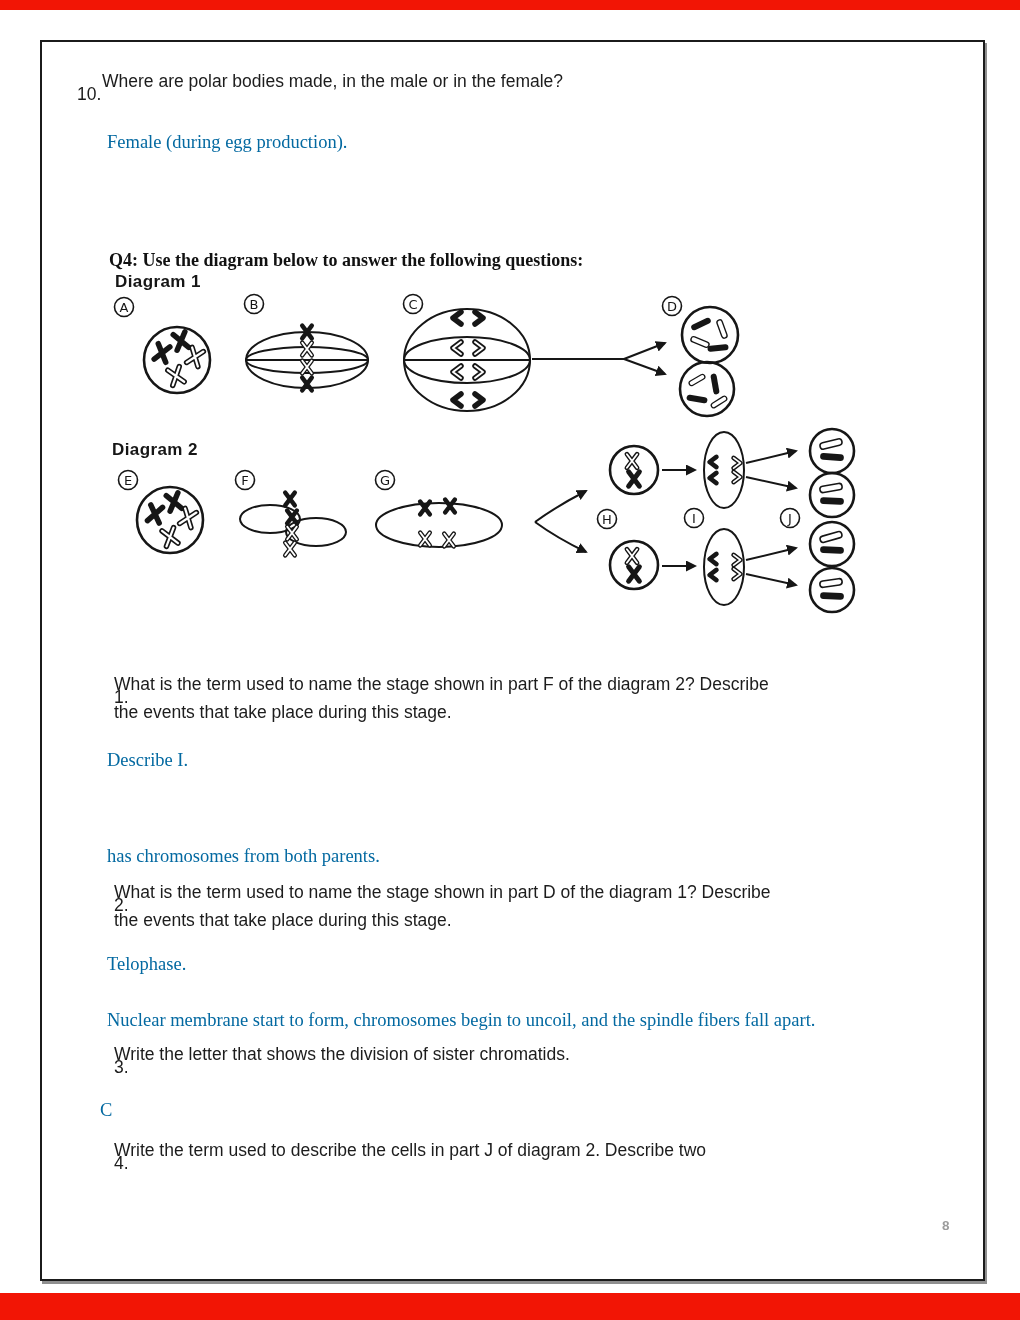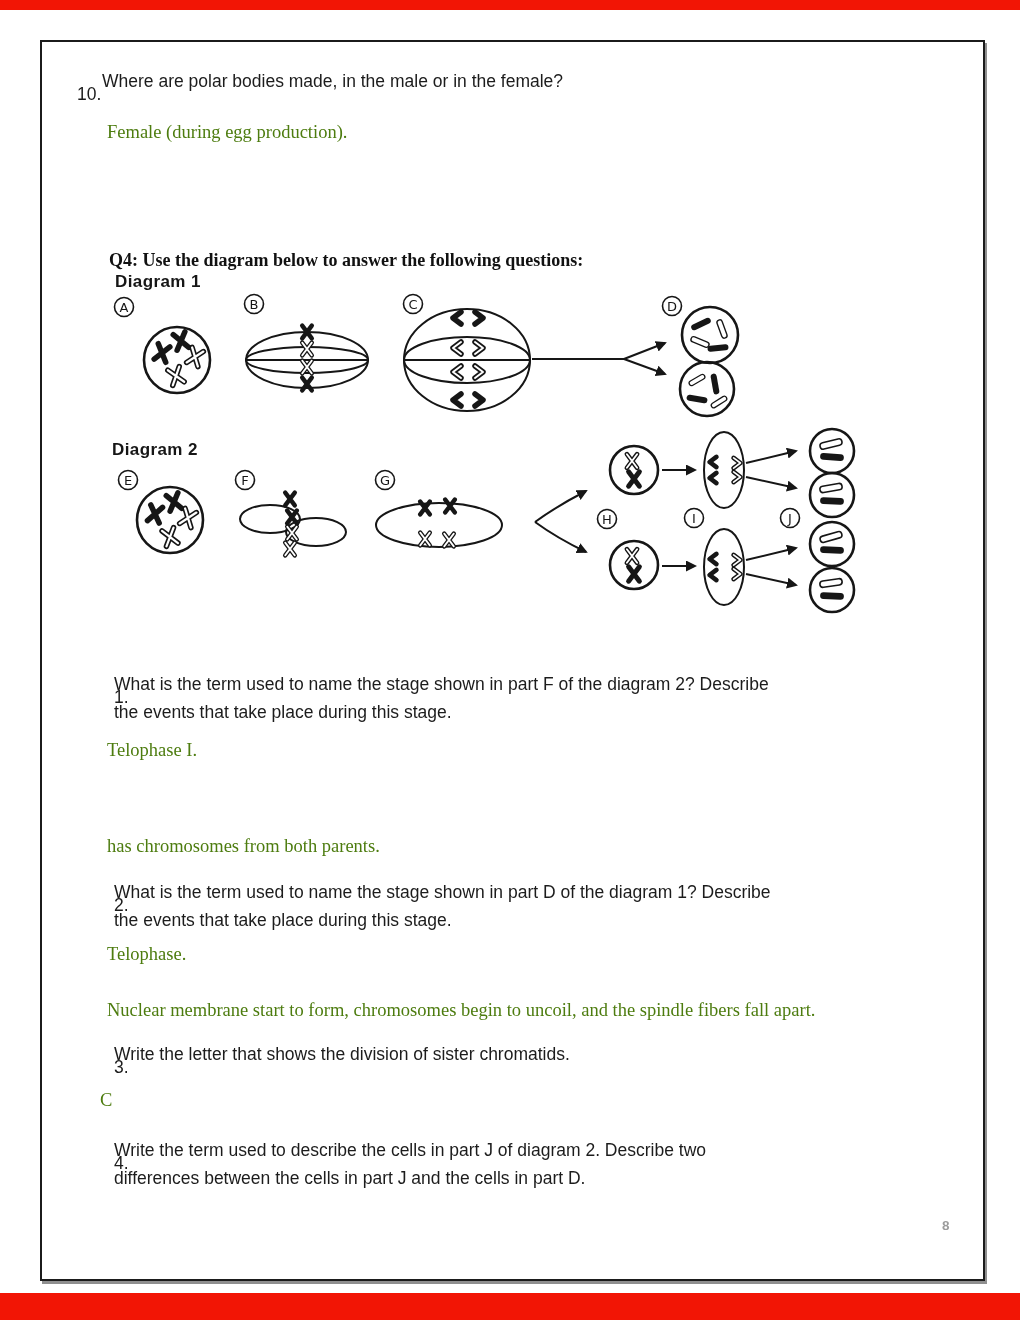--- a/index.html
+++ b/index.html
@@ -7,21 +7,21 @@
           font-family:"Liberation Sans",sans-serif;}
   .edge-bar{position:absolute;left:0;width:1020px;background:#f21505;}
   .edge-top{top:0;height:10px;}
   .edge-bottom{bottom:0;height:27px;}
   .sheet{position:absolute;left:40px;top:40px;width:941px;height:1237px;background:#fff;
          border:2px solid #1b1b1b;box-shadow:2px 3px 0 #8f8f8f;}
   .q{position:absolute;font:17.5px/28px "Liberation Sans",sans-serif;color:#1c1c1c;white-space:nowrap;}
   .qnum{position:absolute;left:0;top:13px;}
   .qlines{}
   .qlines-wide{margin-left:25px;}
-  .ans{position:absolute;font:18.5px/24px "Liberation Serif",serif;color:#4d7c0f;white-space:nowrap;}
+  .ans{position:absolute;font:18.5px/24px "Liberation Serif",serif;color:#0369a1;white-space:nowrap;margin-top:10px;}
   .q4h{position:absolute;font:bold 18px "Liberation Serif",serif;color:#111;white-space:nowrap;text-align:center;}
   .dtitle{position:absolute;font:bold 17px "Liberation Sans",sans-serif;color:#161616;letter-spacing:.4px;white-space:nowrap;}
   .pagenum{position:absolute;font:bold 13.5px "Liberation Sans",sans-serif;color:#9c9c9c;}
   .diag{position:absolute;overflow:visible;}
   
   .cell{fill:none;stroke:#161616;stroke-width:2.6;}
   .fiber{fill:none;stroke:#161616;stroke-width:2;}
   .pline{fill:none;stroke:#161616;stroke-width:2;}
   .parrow{fill:none;stroke:#161616;stroke-width:2;marker-end:url(#ah);}
   .lblc{fill:#fff;stroke:#161616;stroke-width:1.6;}
@@ -267,21 +267,21 @@
     </svg>
     <div class="dtitle" style="left:70px;top:398px">Diagram 2</div>
 
     <div class="q" style="left:72px;top:628px">
       <span class="qnum">1.</span>
       <div class="qlines">
         <div>What is the term used to name the stage shown in part F of the diagram 2? Describe</div>
         <div>the events that take place during this stage.</div>
       </div>
     </div>
-    <div class="ans" style="left:65px;top:696px">Telophase I.</div>
+    <div class="ans" style="left:65px;top:696px">Describe I.</div>
     <div class="ans" style="left:65px;top:792px">has chromosomes from both parents.</div>
 
     <div class="q" style="left:72px;top:836px">
       <span class="qnum">2.</span>
       <div class="qlines">
         <div>What is the term used to name the stage shown in part D of the diagram 1? Describe</div>
         <div>the events that take place during this stage.</div>
       </div>
     </div>
     <div class="ans" style="left:65px;top:900px">Telophase.</div>
@@ -292,19 +292,18 @@
       <div class="qlines">
         <div>Write the letter that shows the division of sister chromatids.</div>
       </div>
     </div>
     <div class="ans" style="left:58px;top:1046px">C</div>
 
     <div class="q" style="left:72px;top:1094px">
       <span class="qnum">4.</span>
       <div class="qlines">
         <div>Write the term used to describe the cells in part J of diagram 2. Describe two</div>
-        <div>differences between the cells in part J and the cells in part D.</div>
       </div>
     </div>
 
     <div class="pagenum" style="left:900px;top:1176px">8</div>
   </div>
 </div>
 
 </body></html>

